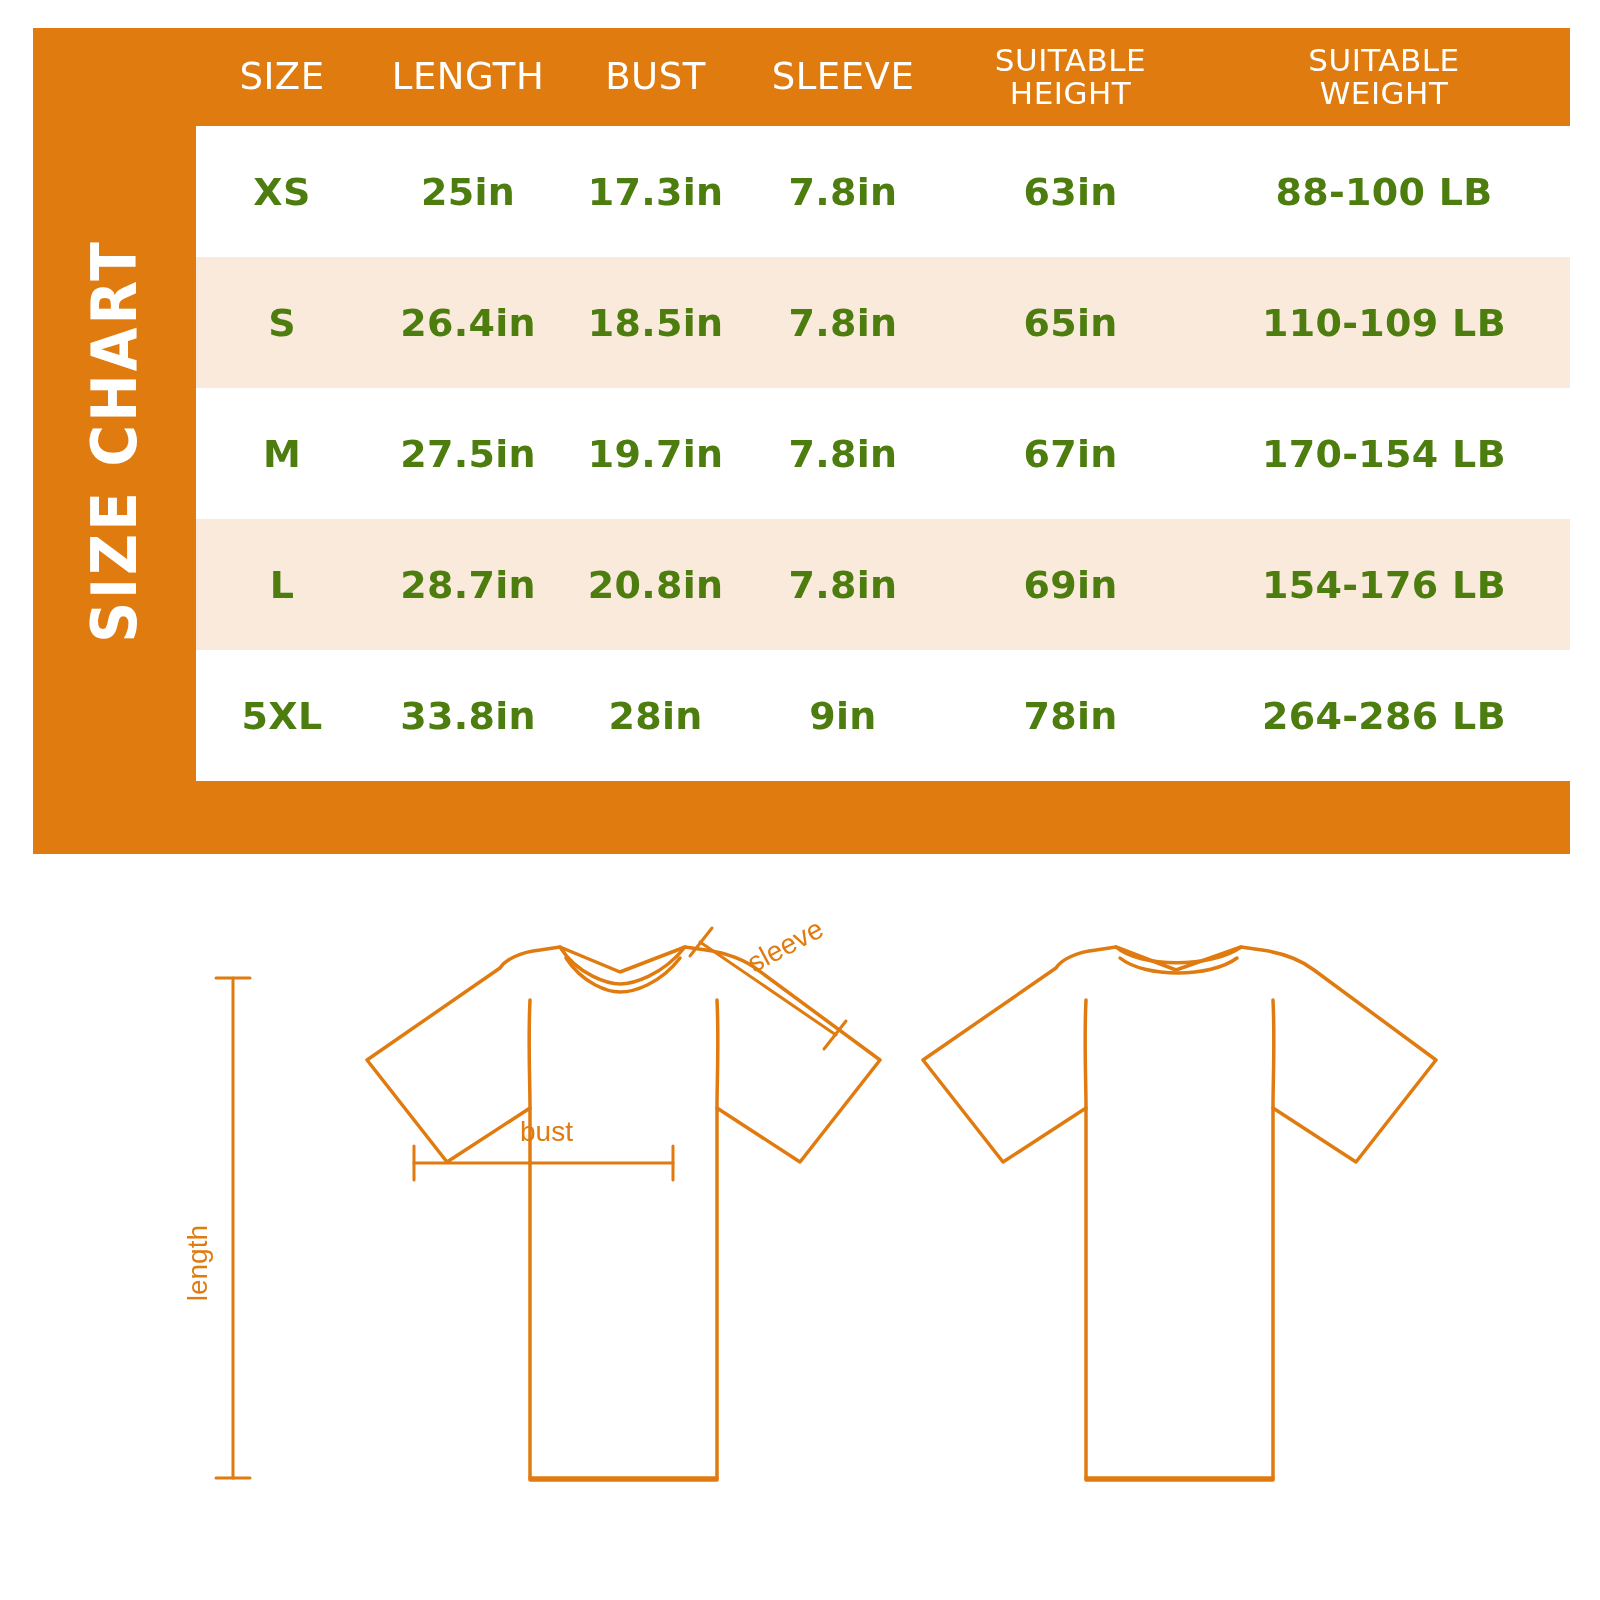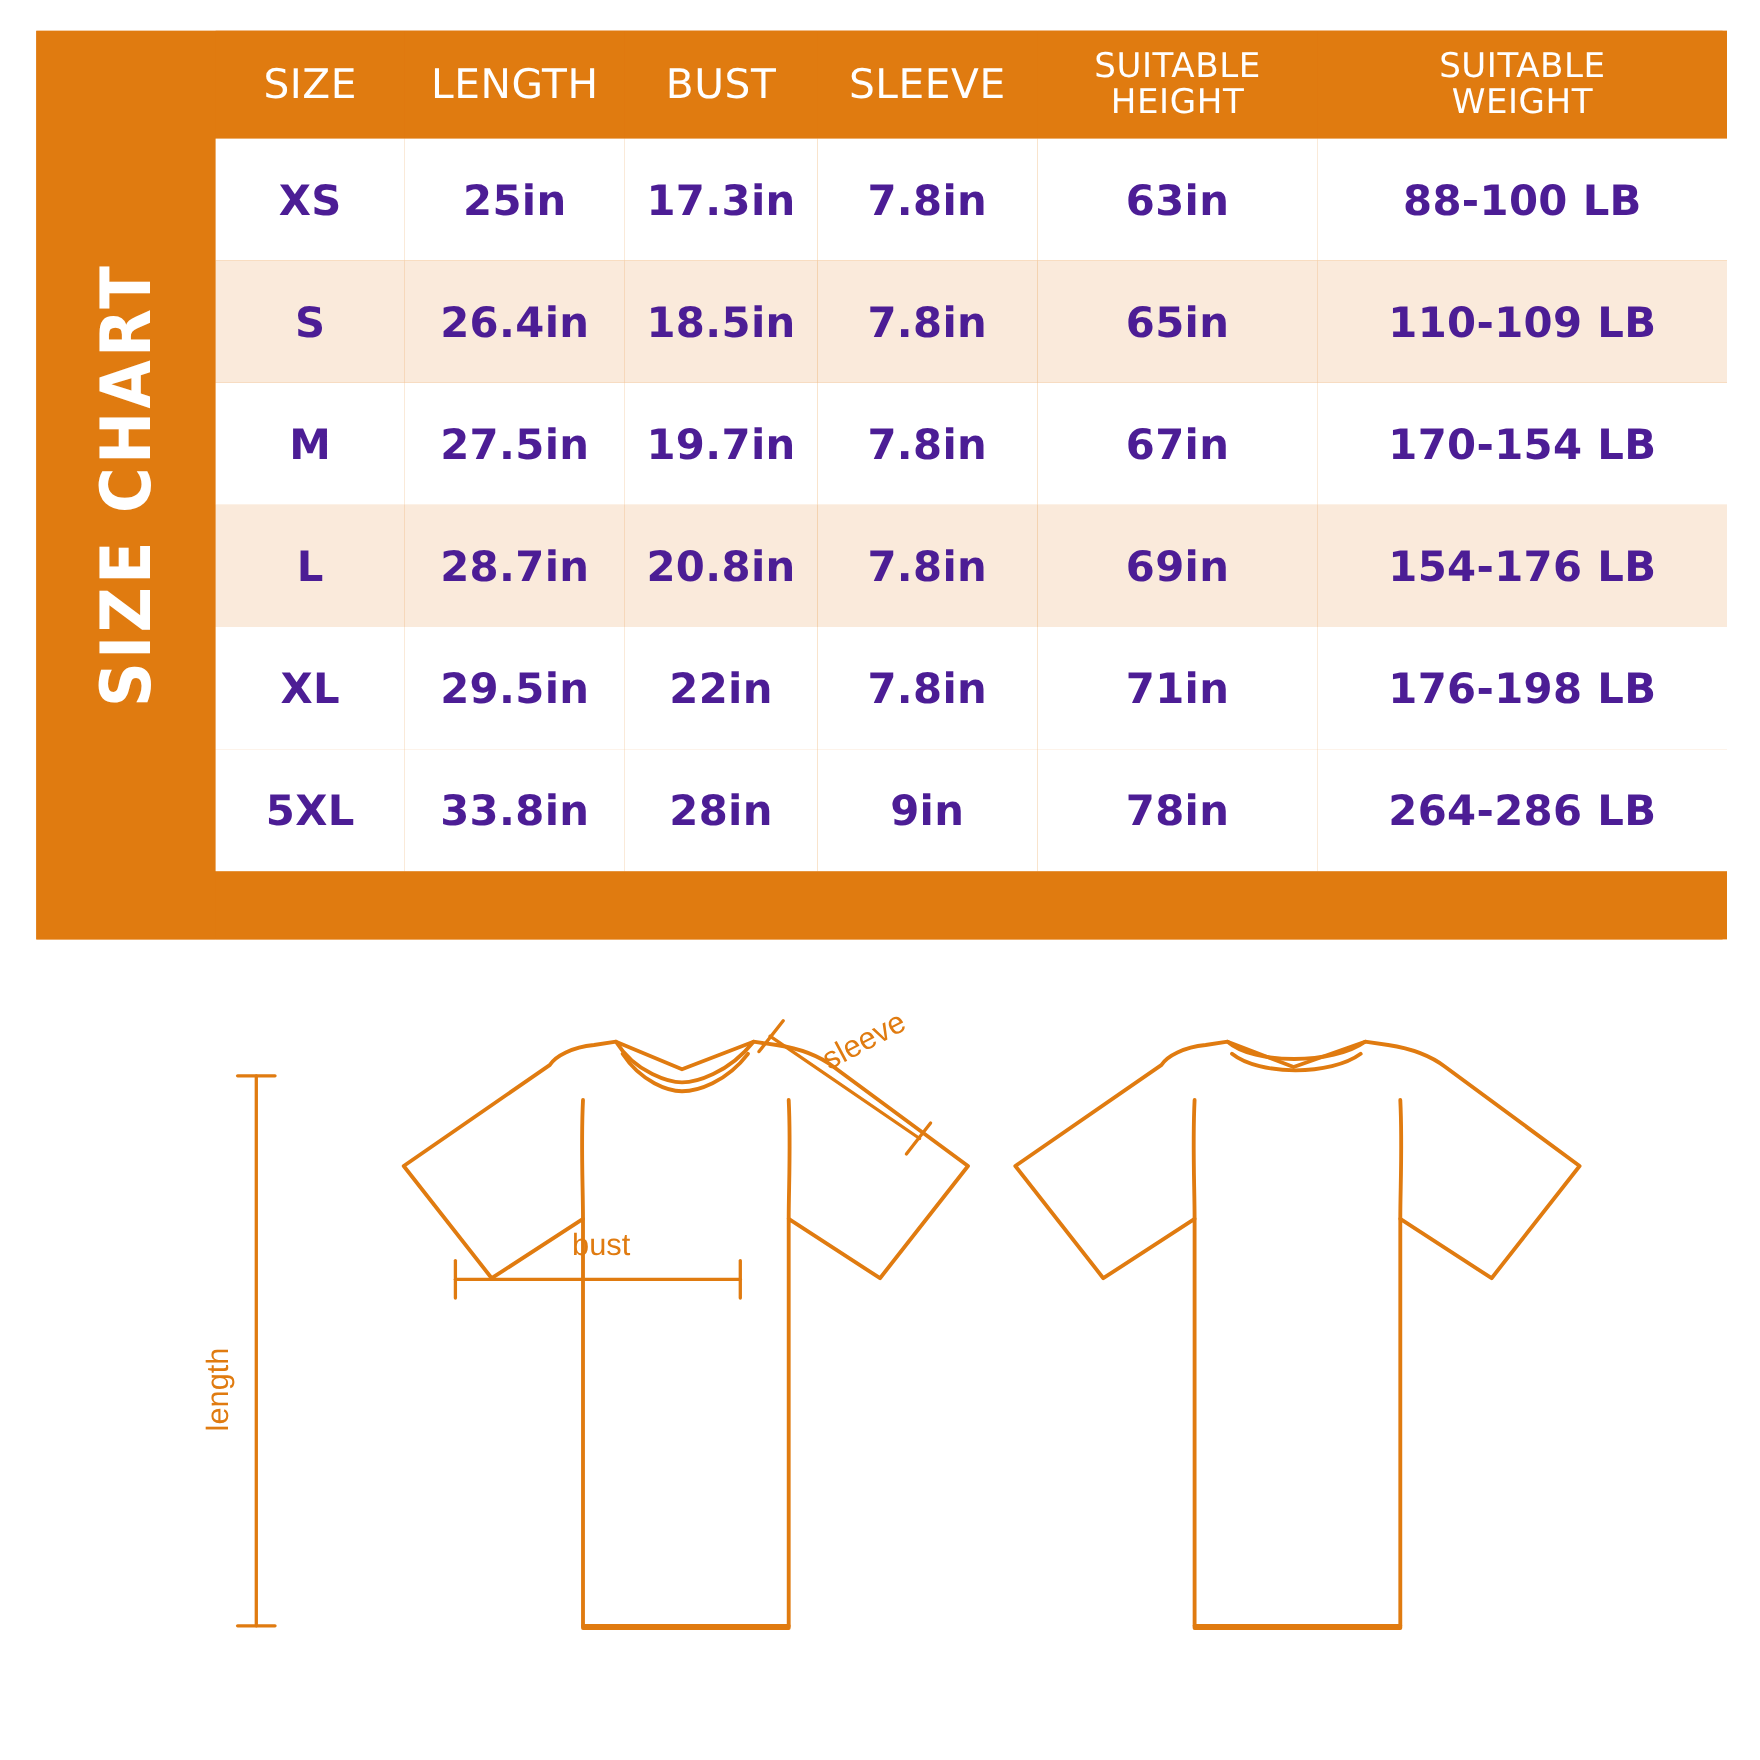--- a/index.html
+++ b/index.html
@@ -70,27 +70,27 @@
     vertical-align: middle;
     line-height: 1.05;
     background: #E07B10;
   }
   table.size-table th .two-line {
     display: block;
     font-size: 31px;
     line-height: 1.05;
   }
   table.size-table td {
-    color: #4c1d95;
+    color: #4d7c0f;
     font-weight: bold;
     font-size: 38px;
     font-family: "DejaVu Sans", sans-serif;
     text-align: center;
     height: 99px;
-    padding: 6px;
+    padding: 16px;
     vertical-align: middle;
     letter-spacing: 0.3px;
   }
   table.size-table tr.row-odd td { background: #FFFFFF; }
   table.size-table tr.row-even td { background: #FAEADB; }
 
   
   col.c-size   { width: 172px; }
   col.c-length { width: 200px; }
   col.c-bust   { width: 175px; }
@@ -186,28 +186,20 @@
             <td>67in</td>
             <td>170-154 LB</td>
           </tr>
           <tr class="row-even">
             <td>L</td>
             <td>28.7in</td>
             <td>20.8in</td>
             <td>7.8in</td>
             <td>69in</td>
             <td>154-176 LB</td>
-          </tr>
-          <tr class="row-odd">
-            <td>XL</td>
-            <td>29.5in</td>
-            <td>22in</td>
-            <td>7.8in</td>
-            <td>71in</td>
-            <td>176-198 LB</td>
           </tr>
           <tr class="row-odd">
             <td>5XL</td>
             <td>33.8in</td>
             <td>28in</td>
             <td>9in</td>
             <td>78in</td>
             <td>264-286 LB</td>
           </tr>
         </tbody>

